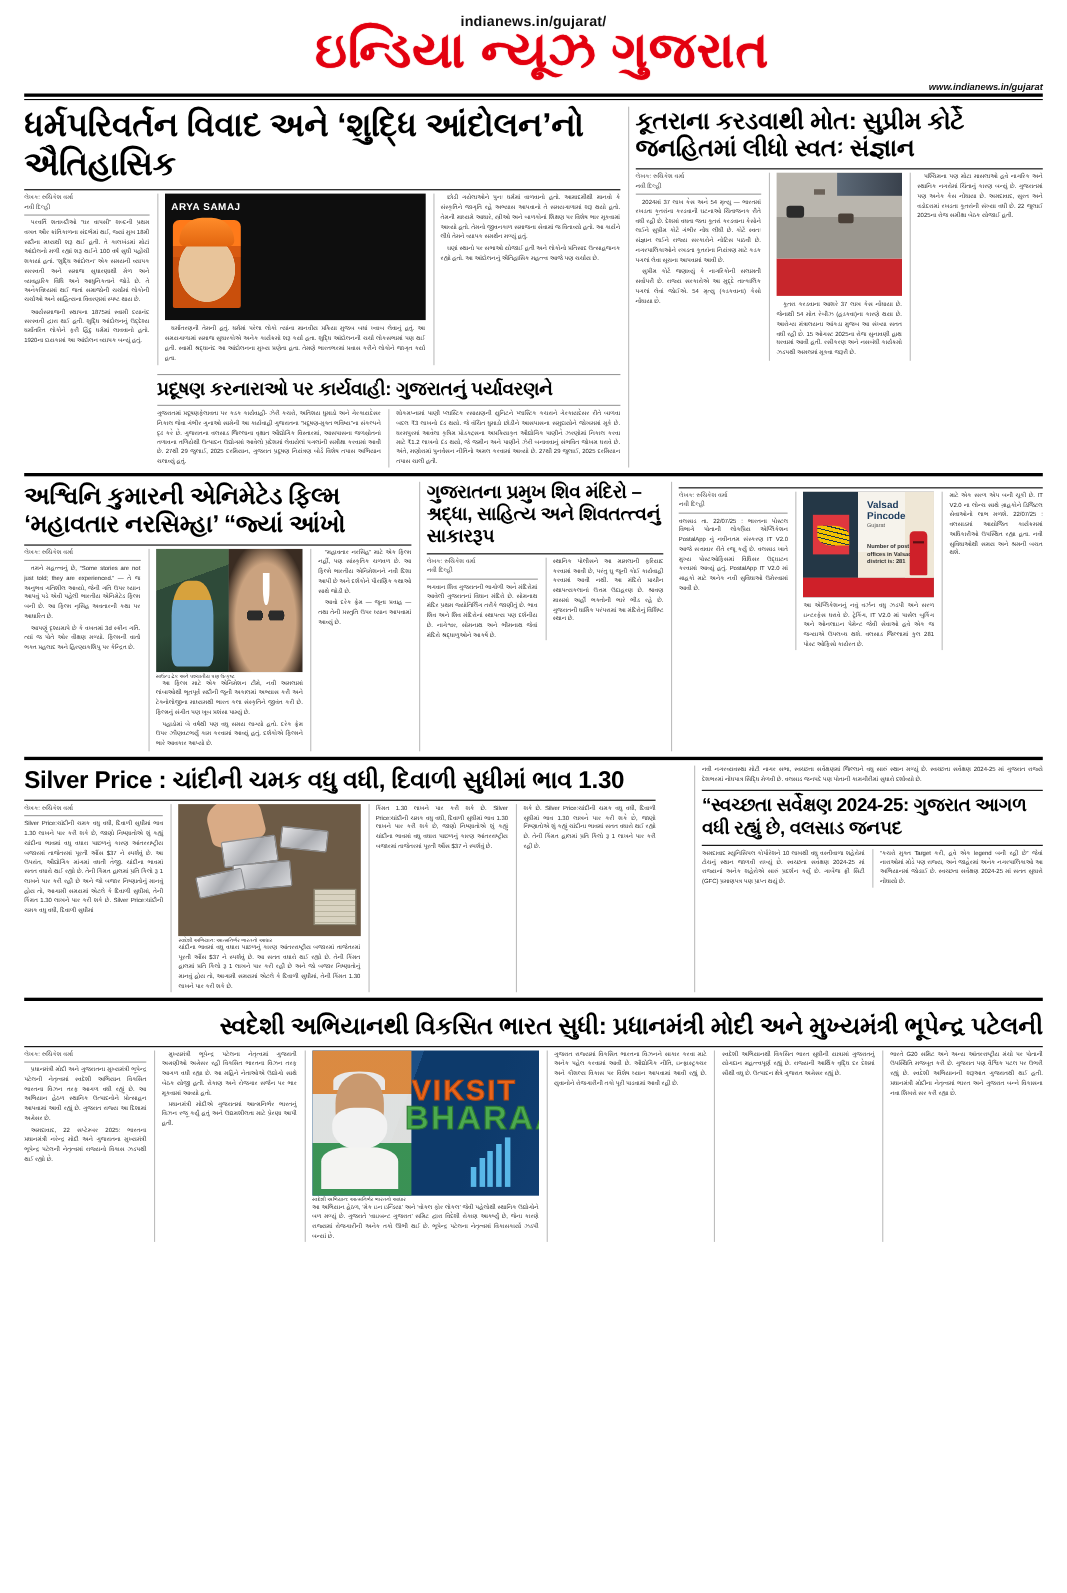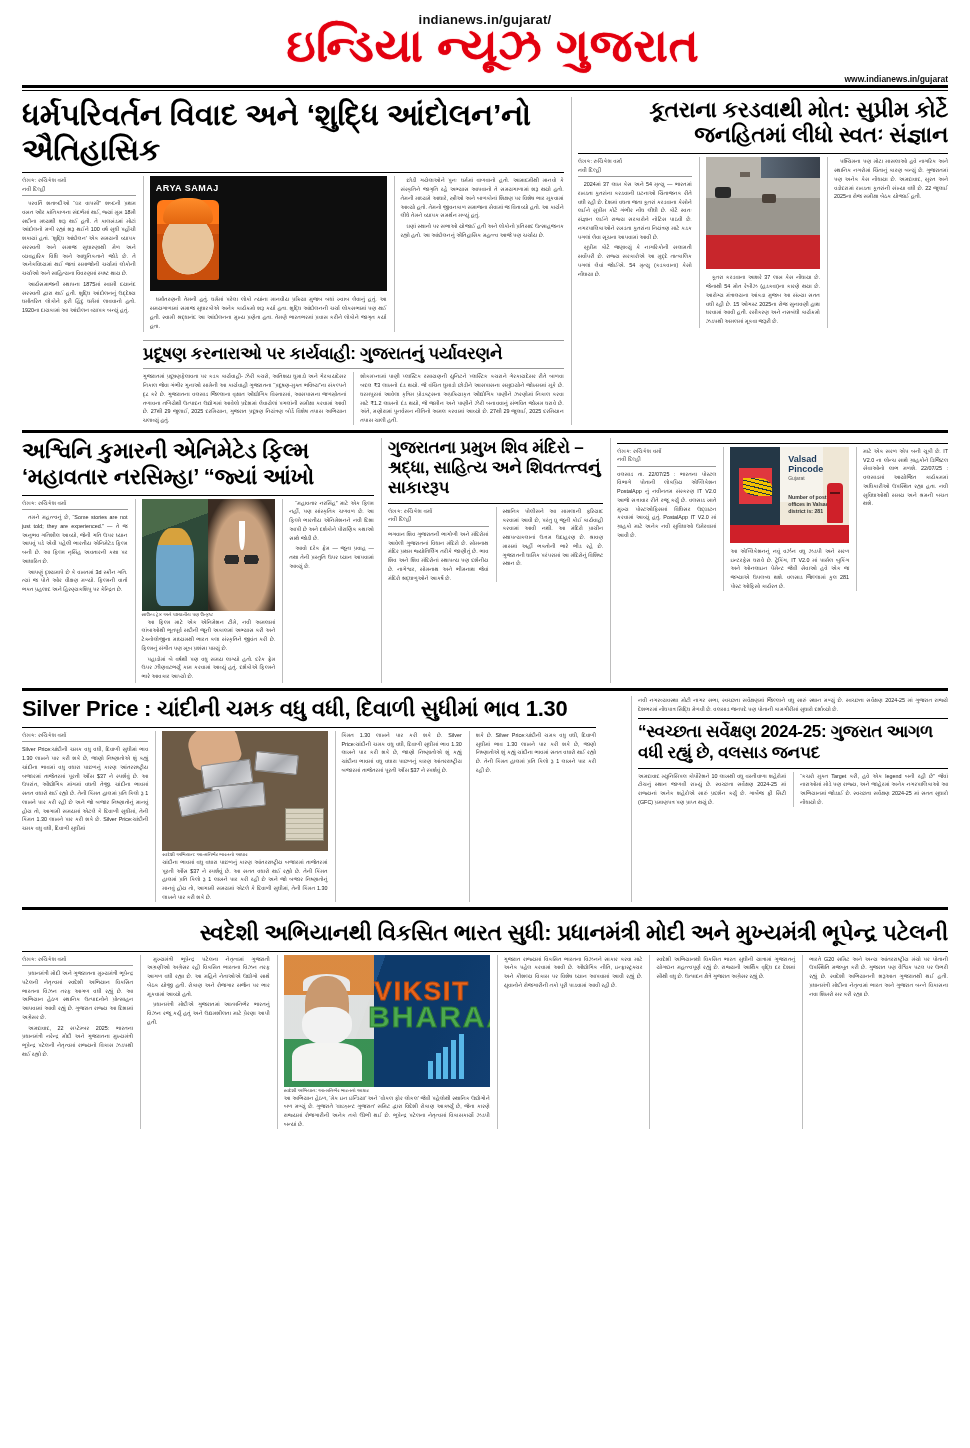--- a/index.html
+++ b/index.html
@@ -21,21 +21,21 @@
   }
   .masthead-title {
     position:absolute; top:14px; left:16px; right:0; text-align:center;
     font-size:45px; font-weight:700; color:#e3000f;
     font-family:"Liberation Sans","DejaVu Sans",sans-serif;
     letter-spacing:1px; line-height:1.15;
     text-shadow:0 0 1px #e3000f;
   }
   .site-url-bottom {
     position:absolute; bottom:0px; right:0;
-    font-size:8.5px; font-weight:700; color:#111;
+    font-size:8.5px; font-weight:700; color:#111;font-style:italic;
   }
   .rule-thick { border-top:3px solid #000; margin-top:1px; }
   .rule-thin  { border-top:1px solid #000; margin-top:1.5px; }
 
   
   .guj { font-family:"Liberation Sans","DejaVu Sans",sans-serif; }
   .hl {
     font-weight:700; color:#000; line-height:1.18;
     letter-spacing:-0.3px;
   }
@@ -286,21 +286,21 @@
           <div class="sec-rule-thin"></div>
           <div class="cols">
             <div class="col body-txt guj">ગુજરાતમાં પ્રદૂષણફેલાવતા પર કડક કાર્યવાહી- ઝેરી કચરો, અતિશય ધુમાડો અને ગેરકાયદેસર નિકાલ જેવા ગંભીર ગુનાઓ સામેની આ કાર્યવાહી ગુજરાતના “પ્રદૂષણ-મુક્ત ભવિષ્ય”ના સંકલ્પને દૃઢ કરે છે. ગુજરાતના વલસાડ જિલ્લાના વૃક્ષાત ઔદ્યોગિક વિસ્તારમાં, આસપાસના જળસ્રોતનાં તળાવના તળિયેથી ઉત્પાદન ઉદ્યોગમાં આવેલો પ્રદેશમાં લેવાયેલાં પગલાંની સમીક્ષા કરવામાં આવી છે. 27થી 29 જુલાઈ, 2025 દરમિયાન, ગુજરાત પ્રદૂષણ નિયંત્રણ બોર્ડે વિશેષ તપાસ અભિયાન ચલાવ્યું હતું.</div>
             <div class="col body-txt guj vrule">શોકમપ્નામાં પાણી પ્લાસ્ટિક રસાયણની યુનિટને પ્લાસ્ટિક કચરાને ગેરકાયદેસર રીતે બાળવા બદલ ₹3 લાખનો દંડ થયો. જે વંચિત ધુમાડો છોડીને આસપાસના સમુદાયોને જોખમમાં મૂકે છે. ધરમપુરમાં આવેલા કૃત્રિમ પ્રોડક્ટ્સના અપ્રક્રિયાકૃત ઔદ્યોગિક પાણીને ઝરણોમાં નિકાલ કરવા માટે ₹1.2 લાખનો દંડ થયો, જે જમીન અને પાણીને ઝેરી બનાવવાનું સંભવિત જોખમ ધરાવે છે. અંતે, મણોરામાં પુનર્વસન નીતિનો અમલ કરવામાં આવ્યો છે. 27થી 29 જુલાઈ, 2025 દરમિયાન તપાસ ચાલી હતી.</div>
           </div>
         </div>
       </div>
     </div>
 
     <div class="vrule" style="flex:1;">
-      <div class="hl hl-lg guj" style="text-align:right;">કૂતરાના કરડવાથી મોત: સુપ્રીમ કોર્ટે જનહિતમાં લીધો સ્વતઃ સંજ્ઞાન</div>
+      <div class="hl hl-lg guj" style="text-align:left;">કૂતરાના કરડવાથી મોત: સુપ્રીમ કોર્ટે જનહિતમાં લીધો સ્વતઃ સંજ્ઞાન</div>
       <div class="sec-rule"></div>
       <div class="cols" style="margin-top:3px;">
         <div class="col">
           <div class="byline guj">
             <div>લેખક: રુચિકેશ વર્મા</div>
             <div>નવી દિલ્હી</div>
           </div>
           <div class="body-txt guj">
             <p>2024માં 37 લાખ કેસ અને 54 મૃત્યુ — ભારતમાં રખડતા કૂતરાંના કરડવાની ઘટનાઓ ચિંતાજનક રીતે વધી રહી છે. દેશમાં વધતા જતા કૂતરાં કરડવાના કેસોને લઈને સુપ્રીમ કોર્ટે ગંભીર નોંધ લીધી છે. કોર્ટે સ્વતઃ સંજ્ઞાન લઈને રાજ્ય સરકારોને નોટિસ પાઠવી છે. નગરપાલિકાઓને રખડતા કૂતરાંના નિયંત્રણ માટે કડક પગલાં લેવા સૂચના આપવામાં આવી છે.</p>
             <p>સુપ્રીમ કોર્ટે જણાવ્યું કે નાગરિકોની સલામતી સર્વોપરી છે. રાજ્ય સરકારોએ આ મુદ્દે તાત્કાલિક પગલાં લેવાં જોઈએ. 54 મૃત્યુ (કડકવાના) કેસો નોંધાયા છે.</p>

